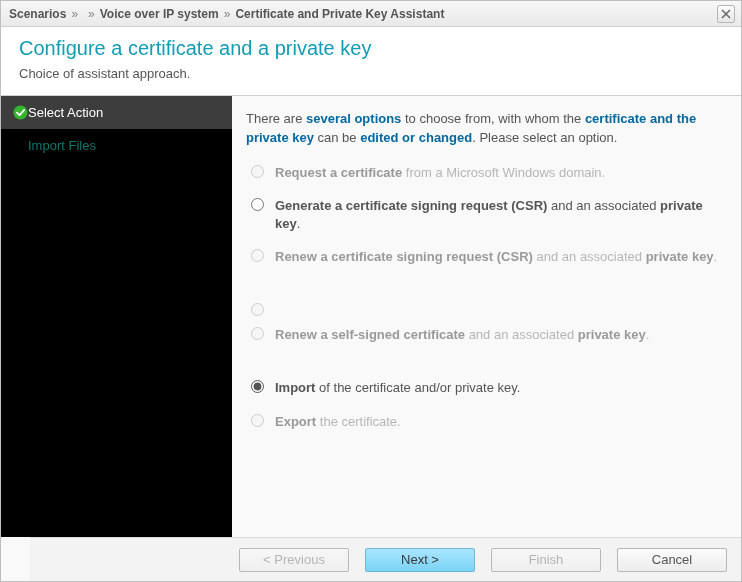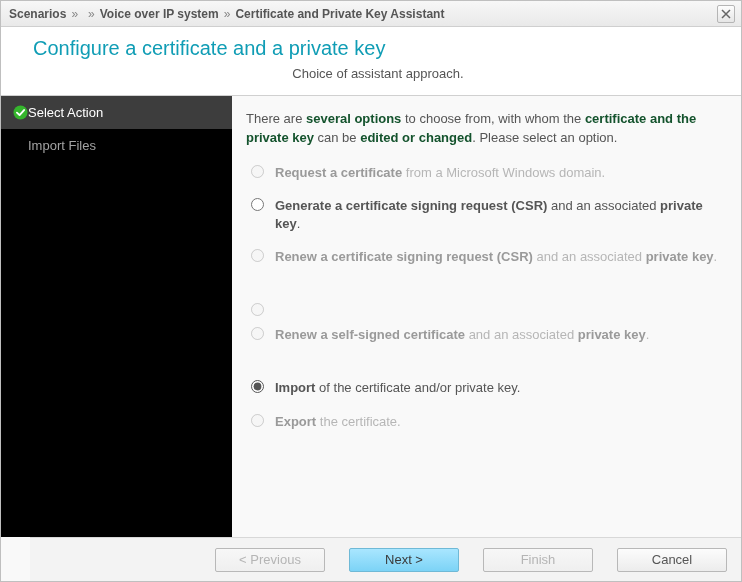--- a/index.html
+++ b/index.html
@@ -3,44 +3,44 @@
 <meta charset="utf-8">
 <style>
   * { box-sizing: border-box; }
   html, body { margin:0; padding:0; font-family: Arial, Helvetica, sans-serif; font-size:13px; color:#333; background:#fff; }
   .window { width:742px; height:582px; border:1px solid #bfbfbf; background:#f9f9f9; position:relative; display:flex; flex-direction:column; }
   .titlebar { height:26px; background:linear-gradient(#f7f7f7,#e9e9e9); border-bottom:1px solid #cfcfcf; display:flex; align-items:center; padding:0 6px 0 8px; font-weight:bold; color:#555; font-size:12px; }
   .titlebar .crumb { font-weight:bold; }
   .titlebar .sep { margin:0 5px; color:#888; font-weight:normal; }
   .close-btn { margin-left:auto; width:18px; height:18px; border:1px solid #b5b5b5; border-radius:2px; background:linear-gradient(#fdfdfd,#e6e6e6); display:flex; align-items:center; justify-content:center; cursor:pointer; }
   .close-btn svg { width:10px; height:10px; }
-  .header-panel { background:#fff; border-bottom:1px solid #d0d0d0; padding:10px 18px 14px 32px; }
+  .header-panel { background:#fff; border-bottom:1px solid #d0d0d0; padding:10px 18px 14px 18px; }
   .header-title { color:#109db5; font-size:20px; font-weight:normal; margin:0 0 6px 0; }
-  .header-sub { color:#555; font-size:13px;text-align:center; }
+  .header-sub { color:#555; font-size:13px; }
   .body { flex:1; display:flex; min-height:0; }
   .sidebar { width:231px; background:#000; color:#fff; font-size:13px; }
   .step { padding:9px 10px 9px 12px; display:flex; align-items:center; }
   .step.active { background:#3d3d3d; }
   .step .chk { width:15px; height:15px; display:inline-flex; align-items:center; justify-content:center; }
   .step .chk svg { width:15px; height:15px; }
   .step-label { color:#fff; }
-  .step.inactive .step-label { color:#a3a3a3; }
+  .step.inactive .step-label { color:#0f766e; }
   .step.inactive .chk { visibility:hidden; }
   .content { flex:1; background:#f9f9f9; padding:14px 18px 10px 14px; overflow:auto; font-size:13px; color:#555; }
   .intro { line-height:1.45; margin-bottom:14px; }
-  .intro b { color:#14532d;margin-top:32px; }
+  .intro b { color:#0369a1;margin-top:32px; }
   .opt-row { display:flex; align-items:flex-start; gap:8px; margin:16px 0; }
   .opt-row.tight { margin:10px 0; }
   .opt-row input[type=radio] { margin-top:1px; accent-color:#555; }
   .opt-text { line-height:1.35; }
   .opt-text.disabled { color:#b6b6b6; }
   .opt-text.enabled { color:#555; }
   .opt-text b { font-weight:bold; }
   .opt-text.disabled b { color:#9a9a9a; }
-  .footer { height:44px; border-top:1px solid #d8d8d8; background:#f3f3f3; display:flex; align-items:center; justify-content:flex-end; gap:24px; padding:4px 14px;margin-left:29px; }
+  .footer { height:44px; border-top:1px solid #d8d8d8; background:#f3f3f3; display:flex; align-items:center; justify-content:flex-end; gap:16px; padding:4px 14px;margin-left:29px; }
   .btn { width:110px; height:24px; border:1px solid #b8b8b8; border-radius:2px; background:linear-gradient(#fcfcfc,#ececec); color:#555; font-size:13px; cursor:pointer; }
   .btn:disabled { color:#b5b5b5; background:linear-gradient(#f7f7f7,#efefef); cursor:default; }
   .btn.primary { background:linear-gradient(#a9e6ff,#7cd3f6); border-color:#6fb9d6; color:#3a3a3a; }
   .gap { height:10px; }
 </style>
 </head>
 <body>
 
 <div class="window">
 

